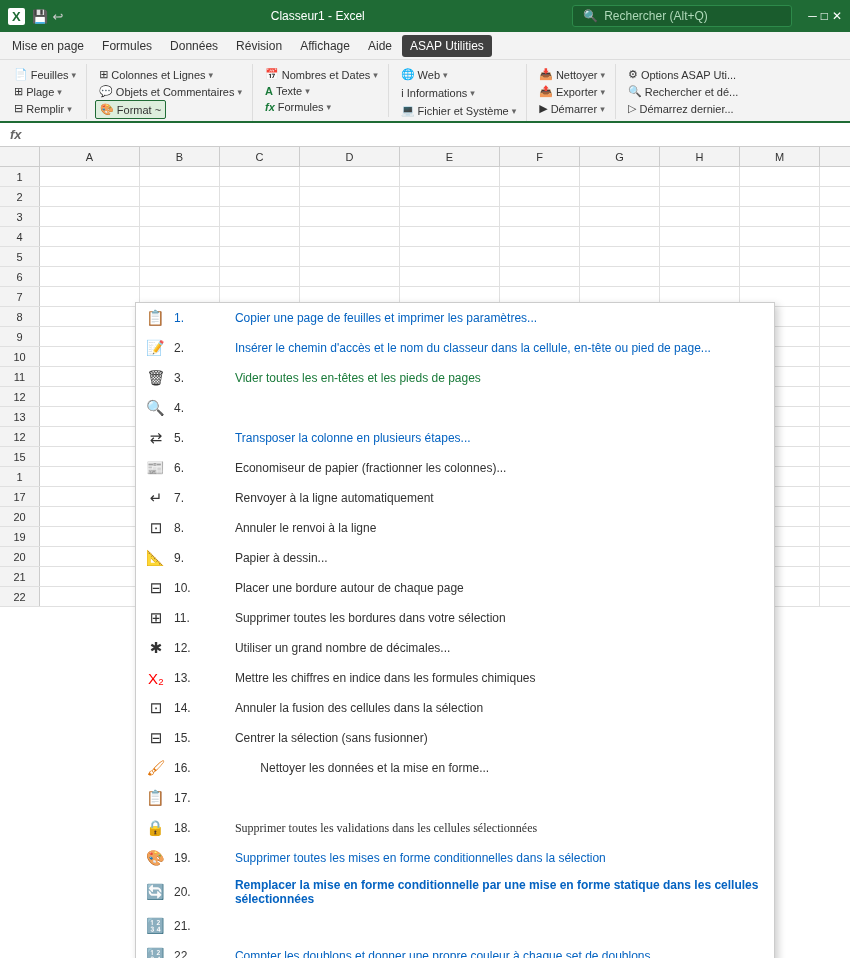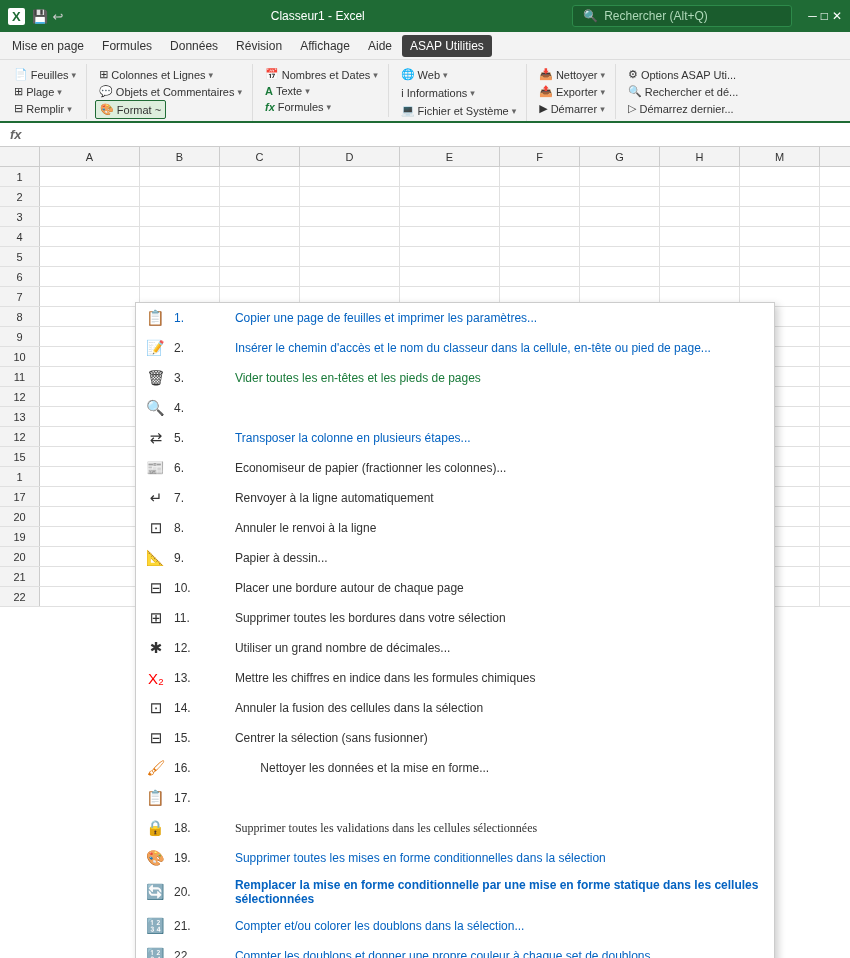--- a/index.html
+++ b/index.html
@@ -731,21 +731,20 @@
           <span style="font-size:15px;">🔄</span>
         </div>
       <div class="dropdown-item-text">20.</div>
       <div class="dropdown-item-text item-blue" style="flex:10; color:#0563C1;font-weight:bold;">Remplacer la mise en forme conditionnelle par une mise en forme statique dans les cellules sélectionnées</div>
     </div>
     <div class="dropdown-item">
       <div class="dropdown-item-icon">
           <span style="font-size:15px; color:#c00000;">🔢</span>
         </div>
       <div class="dropdown-item-text">21.</div>
-      <div class="dropdown-item-text item-blue" style="flex:10; color:#0563C1;">Compter et/ou colorer les doublons dans la sélection...</div>
     </div>
     <div class="dropdown-item">
       <div class="dropdown-item-icon">
           <span style="font-size:15px; color:blue;">🔢</span>
         </div>
       <div class="dropdown-item-text">22.</div>
       <div class="dropdown-item-text item-blue" style="flex:10; color:#0563C1;">Compter les doublons et donner une propre couleur à chaque set de doublons</div>
     </div>
 
   </div>

